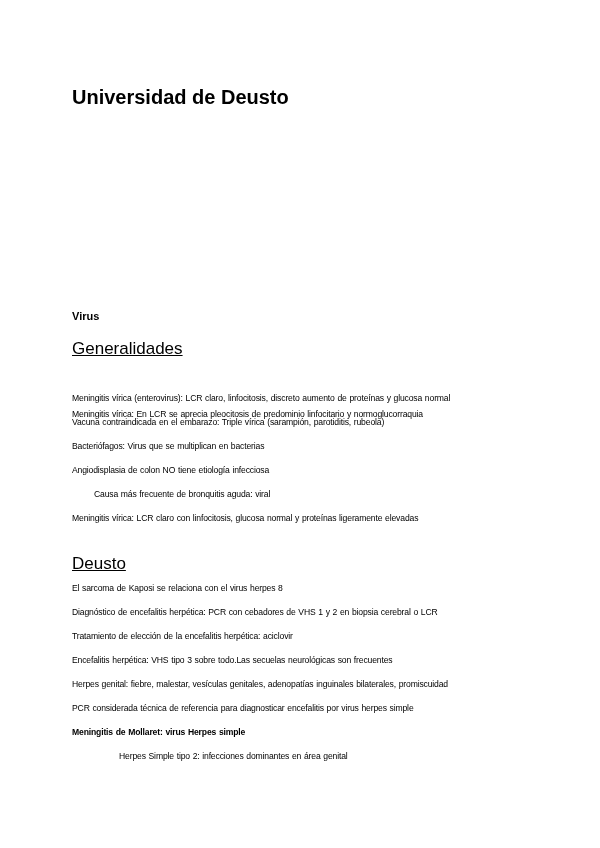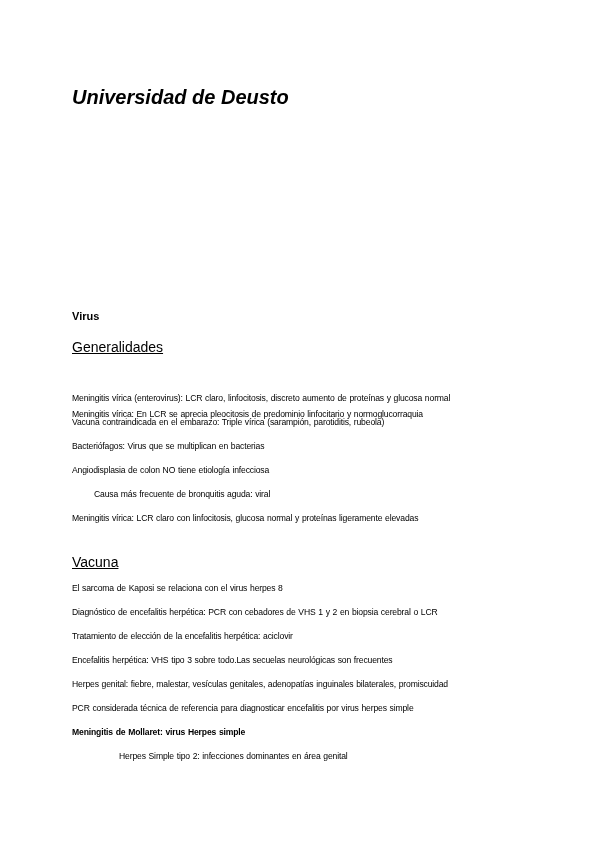--- a/index.html
+++ b/index.html
@@ -17,36 +17,35 @@
     }
     .page-title {
       position: absolute;
       left: 72px;
       top: 86px;
       margin: 0;
       font-size: 20px;
       font-weight: bold;
       letter-spacing: 0px;
       white-space: nowrap;
-      font-style: italic;
     }
     .section-title {
       position: absolute;
       left: 72px;
       top: 310px;
       margin: 0;
       font-size: 11px;
       font-weight: bold;
       white-space: nowrap;
     }
     .subsection-title {
       position: absolute;
       left: 72px;
       margin: 0;
-      font-size: 14px;
+      font-size: 17px;
       font-weight: normal;
       text-decoration: underline;
       white-space: nowrap;
     }
     .item {
       position: absolute;
       left: 72px;
       margin: 0;
       font-size: 8.6px;
       letter-spacing: -0.15px;
@@ -66,21 +65,21 @@
 <div>
   <p class="item" style="top:369px;margin-top:40px;">Meningitis vírica: En LCR se aprecia pleocitosis de predominio linfocitario y normoglucorraquia</p>
   <p class="item" style="top:393px;">Meningitis vírica (enterovirus): LCR claro, linfocitosis, discreto aumento de proteínas y glucosa normal</p>
   <p class="item" style="top:417px;">Vacuna contraindicada en el embarazo: Triple vírica (sarampión, parotiditis, rubeola)</p>
   <p class="item" style="top:441px;">Bacteriófagos: Virus que se multiplican en bacterias</p>
   <p class="item" style="top:465px;">Angiodisplasia de colon NO tiene etiología infecciosa</p>
   <p class="item" style="top:489px;margin-left:22px;">Causa más frecuente de bronquitis aguda: viral</p>
   <p class="item" style="top:513px;">Meningitis vírica: LCR claro con linfocitosis, glucosa normal y proteínas ligeramente elevadas</p>
 </div>
 
-<h3 class="subsection-title" style="top:554px;">Vacuna</h3>
+<h3 class="subsection-title" style="top:554px;">Deusto</h3>
 
 <div>
   <p class="item" style="top:583px;">El sarcoma de Kaposi se relaciona con el virus herpes 8</p>
   <p class="item" style="top:607px;">Diagnóstico de encefalitis herpética: PCR con cebadores de VHS 1 y 2 en biopsia cerebral o LCR</p>
   <p class="item" style="top:631px;">Tratamiento de elección de la encefalitis herpética: aciclovir</p>
   <p class="item" style="top:655px;">Encefalitis herpética: VHS tipo 3 sobre todo.Las secuelas neurológicas son frecuentes</p>
   <p class="item" style="top:679px;text-align:center;">Herpes genital: fiebre, malestar, vesículas genitales, adenopatías inguinales bilaterales, promiscuidad</p>
   <p class="item" style="top:703px;">PCR considerada técnica de referencia para diagnosticar encefalitis por virus herpes simple</p>
   <p class="item" style="top:727px;font-weight:bold;">Meningitis de Mollaret: virus Herpes simple</p>
   <p class="item" style="top:751px;padding-left:47px;">Herpes Simple tipo 2: infecciones dominantes en área genital</p>

